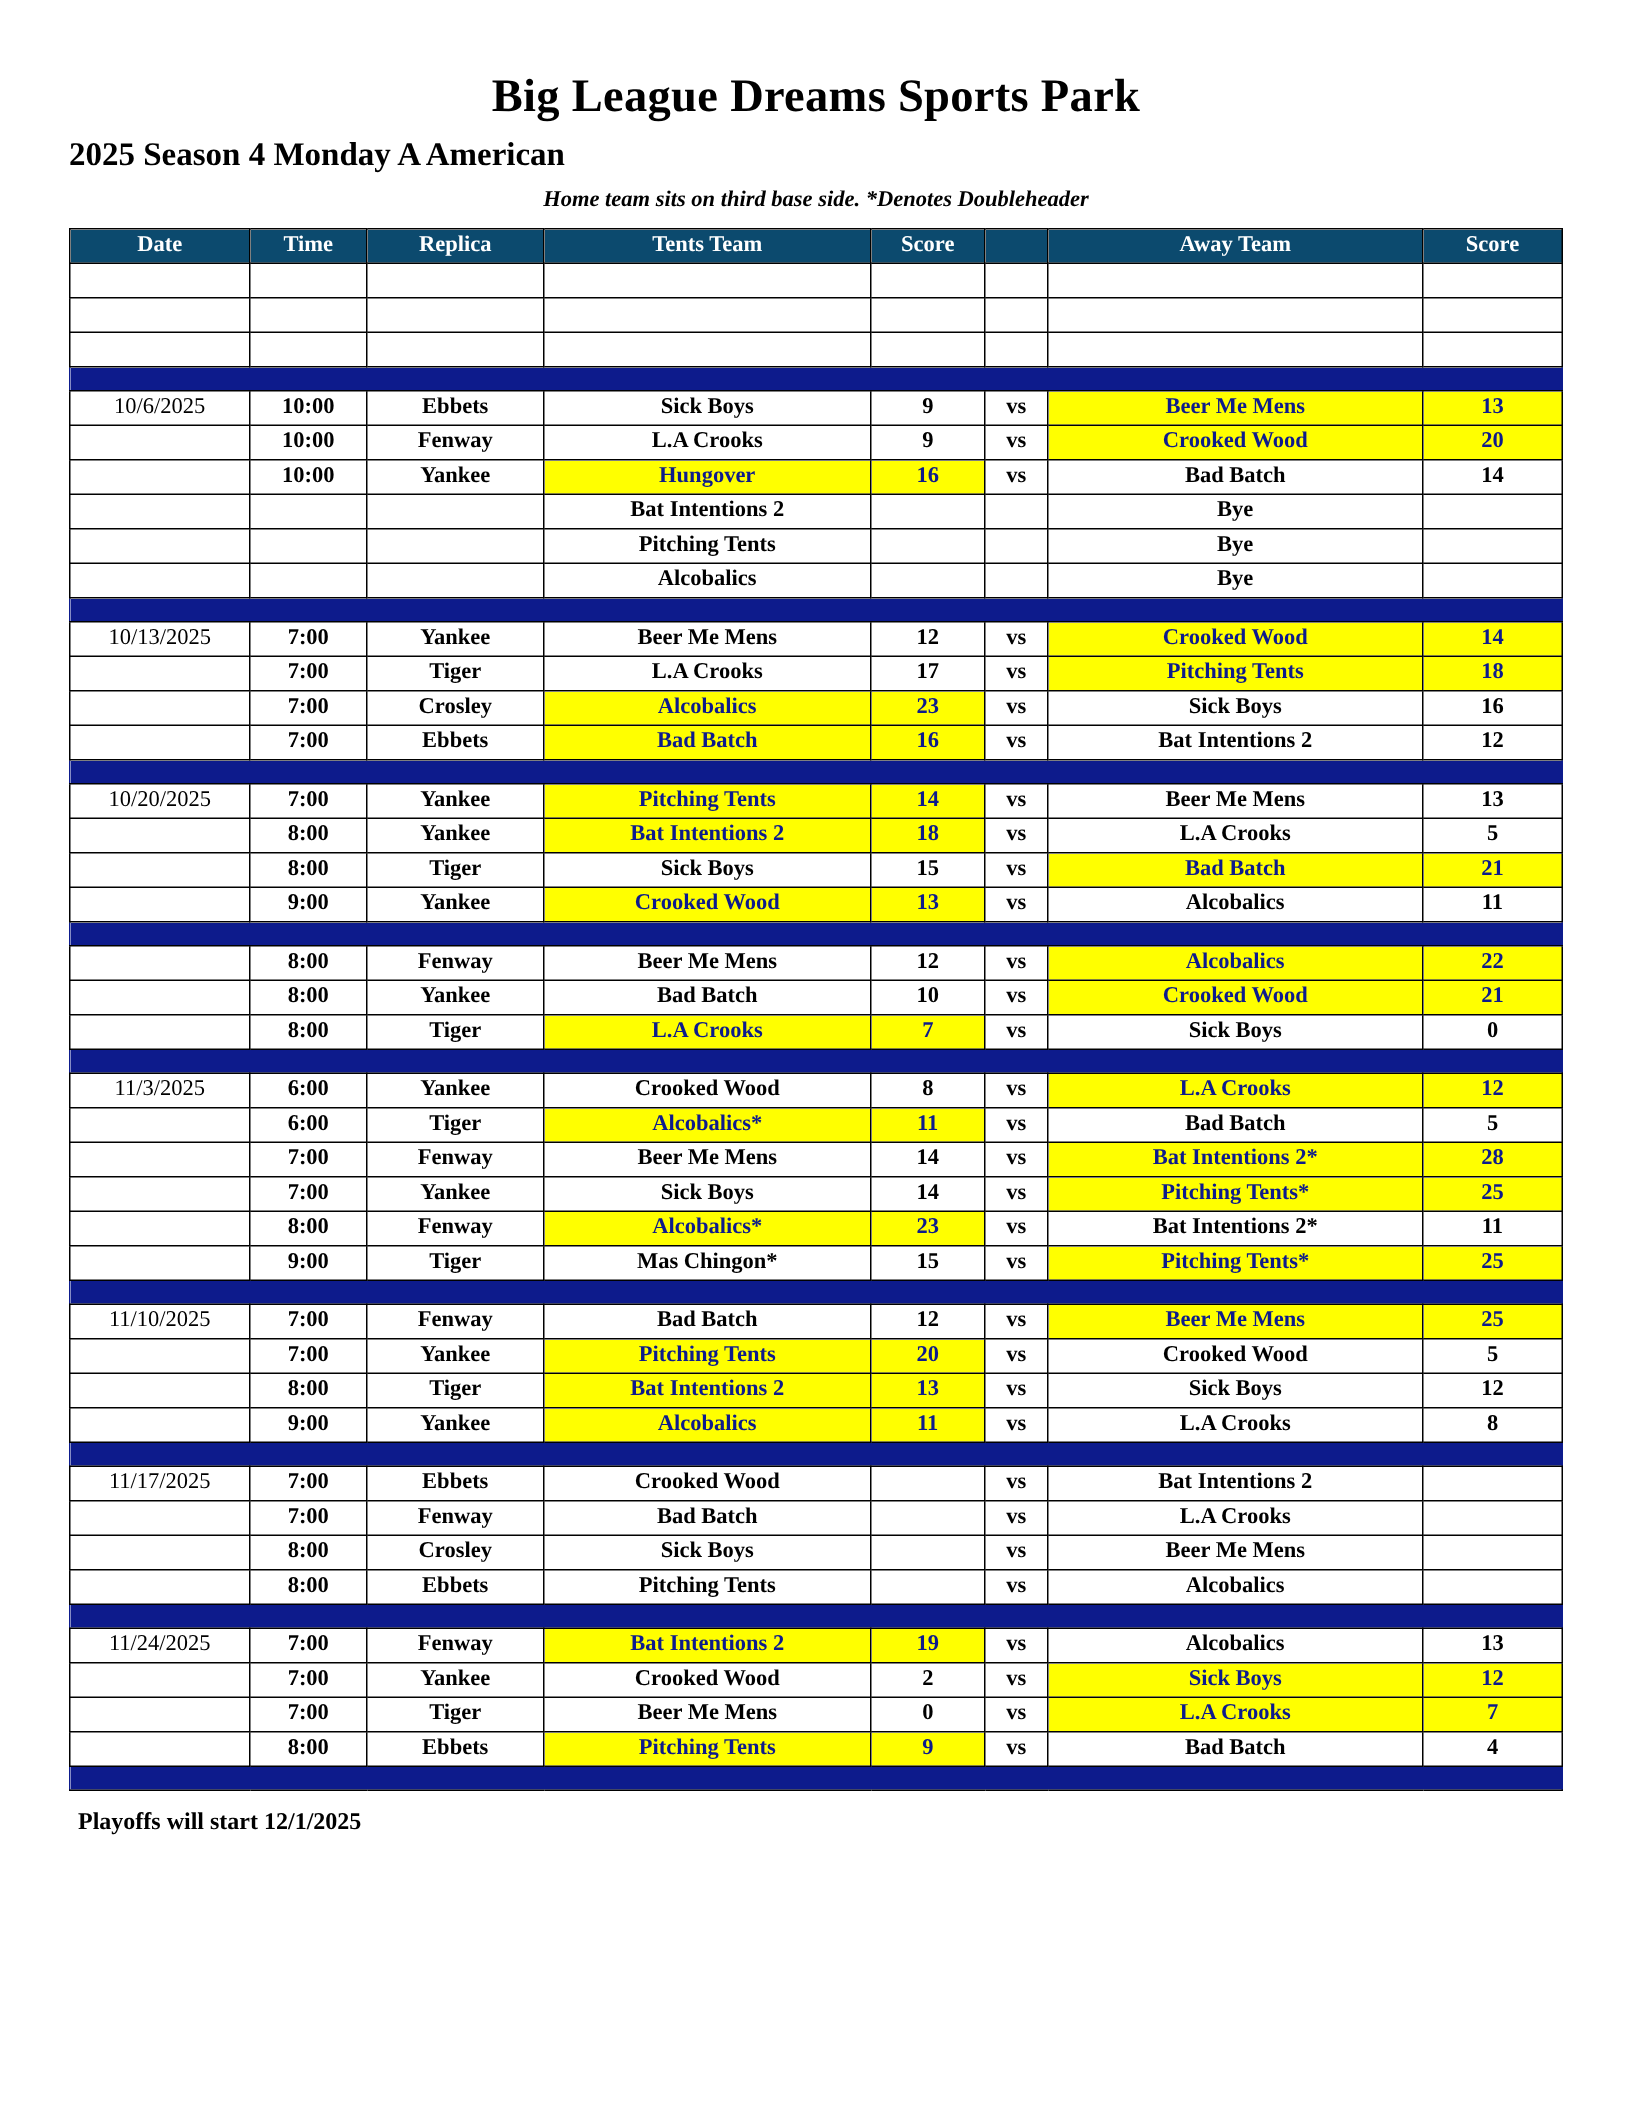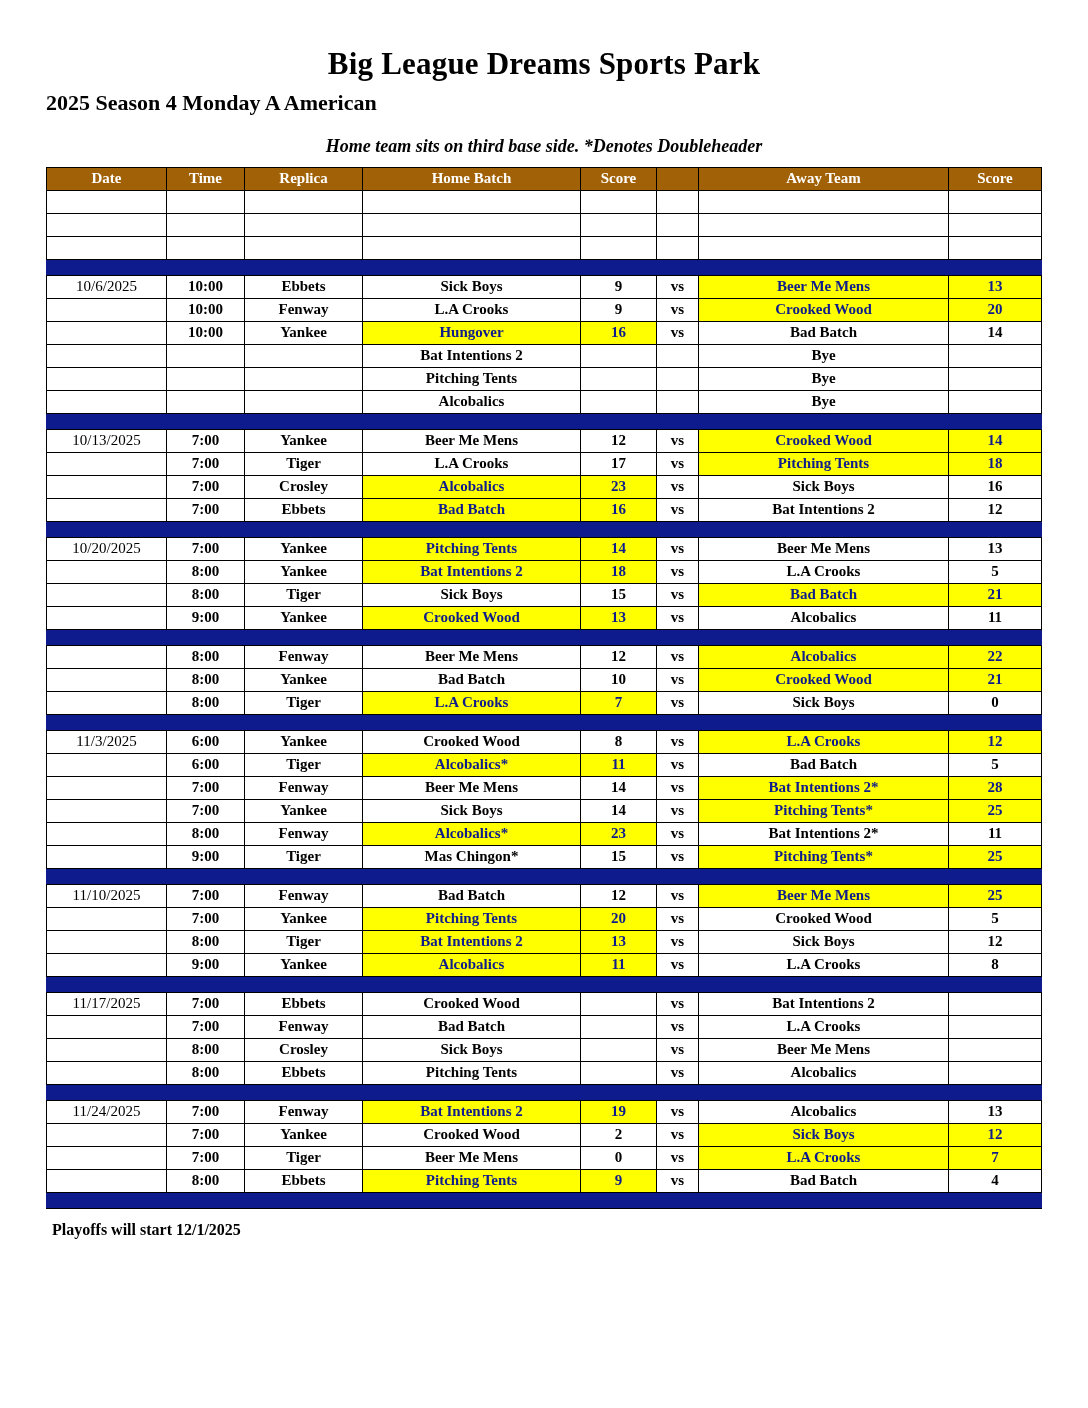--- a/index.html
+++ b/index.html
@@ -29,41 +29,41 @@
     line-height: 1.15;
   }
   .subtitle {
     text-align: left;
     font-size: 22px;
     font-weight: bold;
     margin: 8px 0 0 0;
   }
   .note {
     text-align: center;
-    font-size: 18px;
+    font-size: 15px;
     font-weight: bold;
     font-style: italic;
-    margin: 20px 0 10px 0;
+    margin: 9px 0 10px 0;
   }
   table.sched {
     border-collapse: collapse;
     table-layout: fixed;
     width: 995px;
     margin: 0 auto;
   }
   table.sched td, table.sched th {
     border: 1px solid #000000;
     height: 22px;
     font-size: 15px;
     padding: 0 3px;
     overflow: hidden;
     white-space: nowrap;
   }
   thead th {
-    background: #a16207;
+    background: #0c4a6e;
     color: #ffffff;
     font-weight: bold;
     font-size: 16px;
     text-align: center;
     height: 23px;
   }
   col.c-date   { width: 120px; }
   col.c-time   { width: 78px; }
   col.c-replica{ width: 118px; }
   col.c-home   { width: 218px; }
@@ -110,21 +110,21 @@
       <col class="c-hscore">
         <col class="c-vs">
         <col class="c-away">
         <col class="c-ascore">
     </colgroup>
     <thead>
       <tr>
         <th>Date</th>
         <th>Time</th>
         <th>Replica</th>
-        <th>Home Batch</th>
+        <th>Tents Team</th>
         <th>Score</th>
         <th></th>
         <th>Away Team</th>
         <th>Score</th>
       </tr>
     </thead>
     <tbody id="sched-body">
         <tr class="blank">
           <td></td>
           <td></td>

